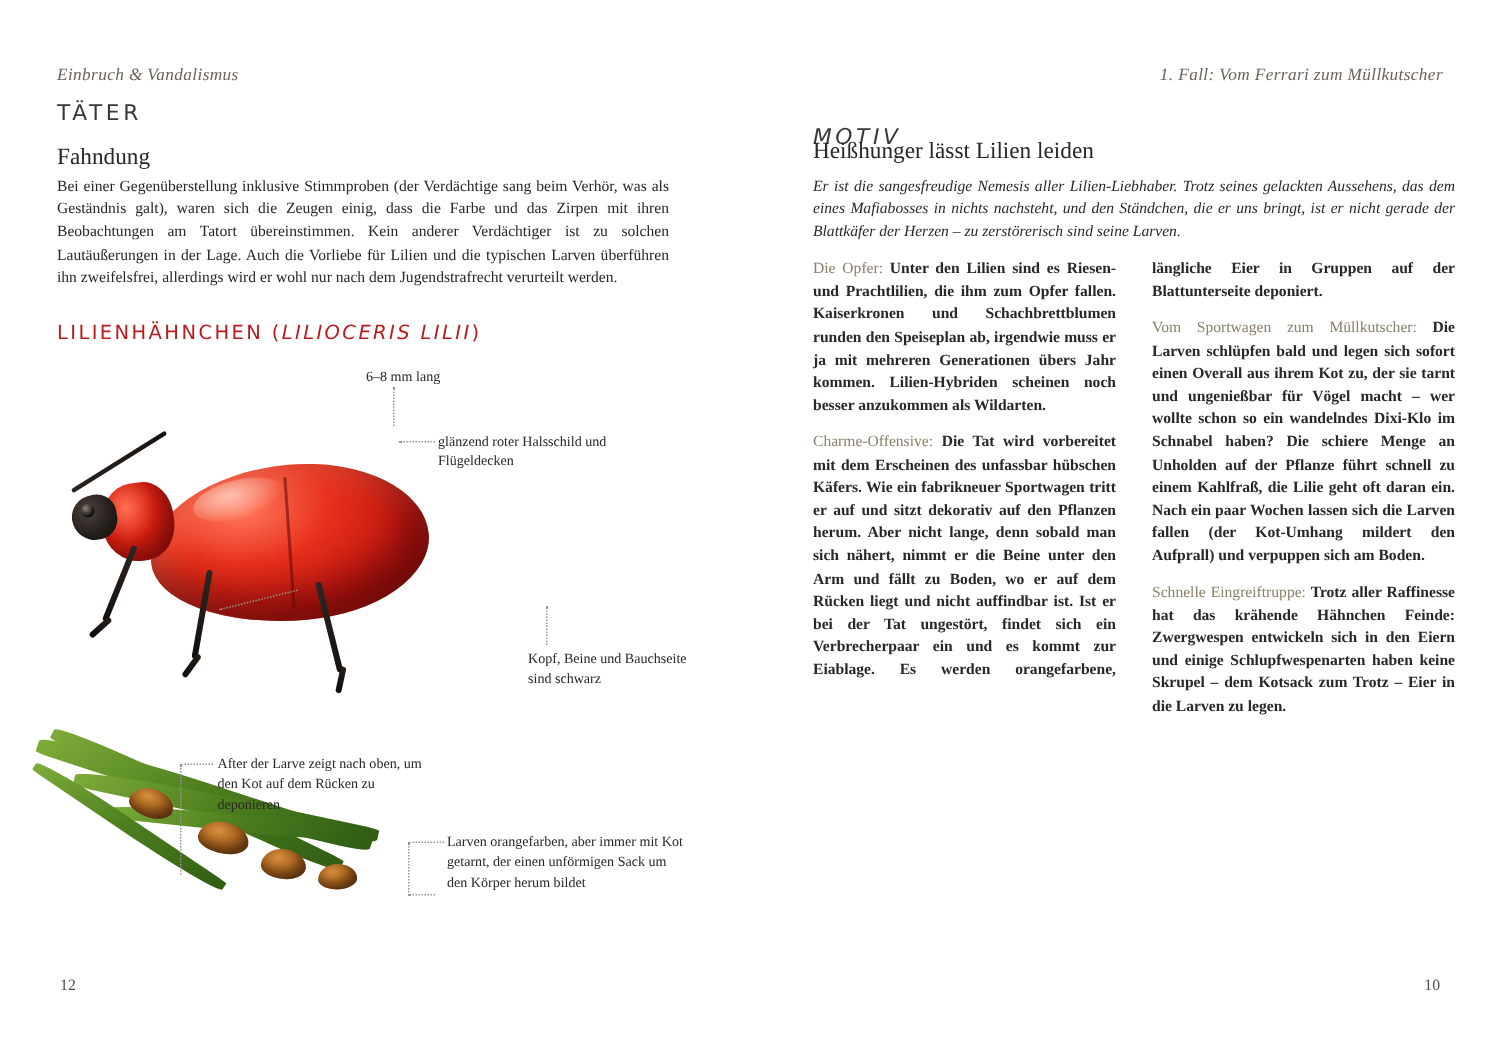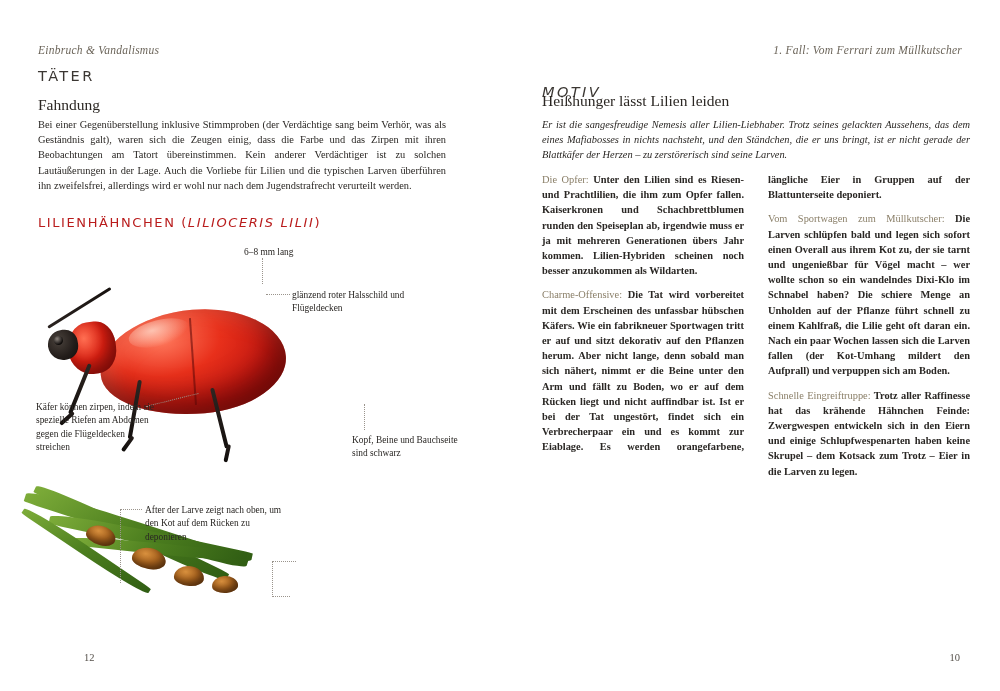--- a/index.html
+++ b/index.html
@@ -279,21 +279,21 @@
   }
 
   
   .folio {
     position: absolute;
     bottom: 28px;
     font-family: "Liberation Serif", serif;
     font-size: 10.5px;
     color: #55504a;
   }
-  .folio.left  { left: 40px; margin-left: 44px; }
+  .folio.left  { left: 40px; }
   .folio.right { right: 40px; }
 </style>
 </head>
 <body>
 
 <div class="spread">
 
   <div class="page">
 
     <div class="running-head left">Einbruch &amp; Vandalismus</div>
@@ -342,32 +342,32 @@
       </div>
     </div>
 
     <div class="leader v" id="lead-size"></div>
     <div class="callout" id="cal-size">6–8 mm lang</div>
 
     <div class="leader" id="lead-elytra"></div>
     <div class="callout" id="cal-elytra" style="width:150px;">glänzend roter Halsschild und Flügeldecken</div>
 
     <div class="leader" id="lead-zirpen"></div>
-    <div class="callout" id="cal-zirpen" style="width:118px;">Käfer können zirpen, indem sie spezielle Riefen am Abdomen gegen die Flügeldecken streichen</div>
 
     <div class="leader v" id="lead-kopf"></div>
     <div class="callout" id="cal-kopf" style="width:118px;">Kopf, Beine und Bauchseite sind schwarz</div>
 
     <div class="leader" id="lead-after-h"></div>
     <div class="leader v" id="lead-after-v"></div>
     <div class="callout" id="cal-after" style="width:140px;">After der Larve zeigt nach oben, um den Kot auf dem Rücken zu deponieren</div>
 
     <div class="leader" id="lead-orange-h"></div>
     <div class="leader v" id="lead-orange-v"></div>
     <div class="leader" id="lead-orange-h2"></div>
+    <div class="callout" id="cal-orange" style="width:162px;">Larven orangefarben, aber immer mit Kot getarnt, der einen unförmigen Sack um den Körper herum bildet</div>
 
     <div class="folio left">12</div>
   </div>
 
   <div class="page">
 
     <div class="running-head right">1. Fall: Vom Ferrari zum Müllkutscher</div>
 
     <h2 class="section-title" id="motiv-heading">MOTIV</h2>
 

